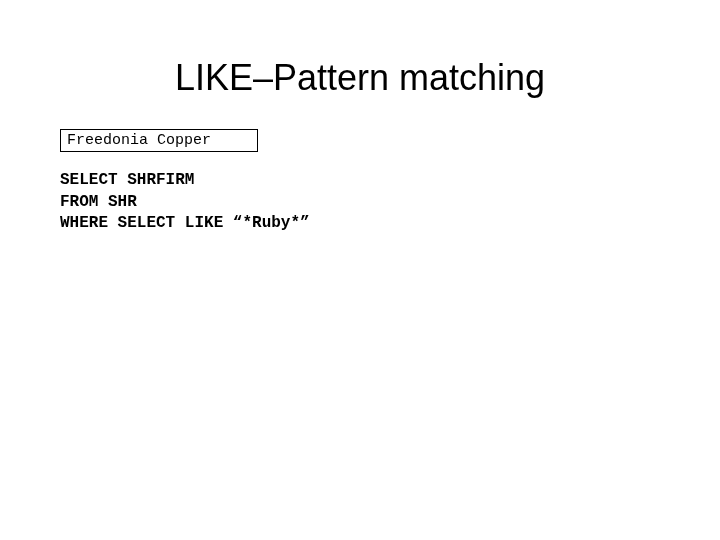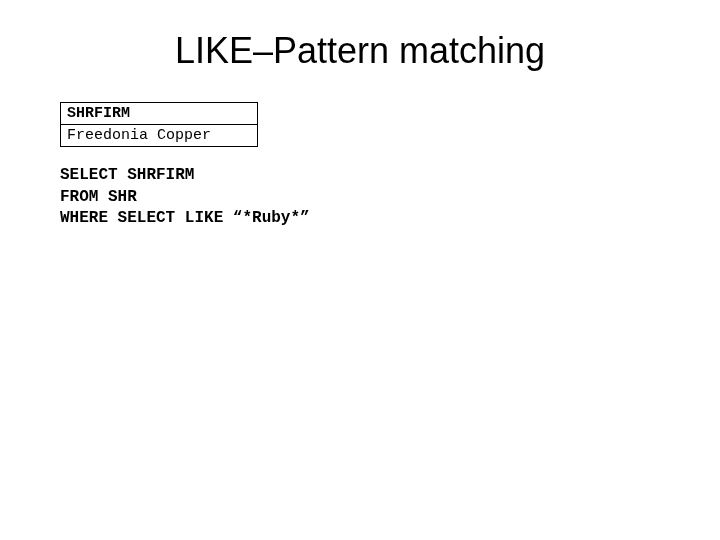--- a/index.html
+++ b/index.html
@@ -6,20 +6,21 @@
     margin: 0;
     padding: 0;
     width: 720px;
     height: 540px;
     background: #fff;
     font-family: Arial, Helvetica, sans-serif;
     color: #000;
   }
   .slide {
     padding: 20px 60px 20px 60px;
+    margin-top: 27px;
   }
   .title {
     font-size: 36px;
     font-weight: 400;
     text-align: center;
     margin: 10px 0 30px 0;
     letter-spacing: 0px;
   }
   .prompt {
     font-size: 16px;
@@ -56,23 +57,20 @@
 
 <div class="slide">
 
   <div class="title">LIKE–Pattern matching</div>
 
   <div>
   </div>
 
   <table class="result-table">
     <tbody>
-        <tr>
-      <td class="header-cell">SHRFIRM</td>
-    </tr>
     <tr>
       <td>Freedonia Copper</td>
     </tr>
   </tbody>
     </table>
 
   <div>
     <div class="code"><span>SELECT SHRFIRM</span>
 <span>FROM SHR</span>
 <span>WHERE SELECT LIKE “*Ruby*”</span></div>

